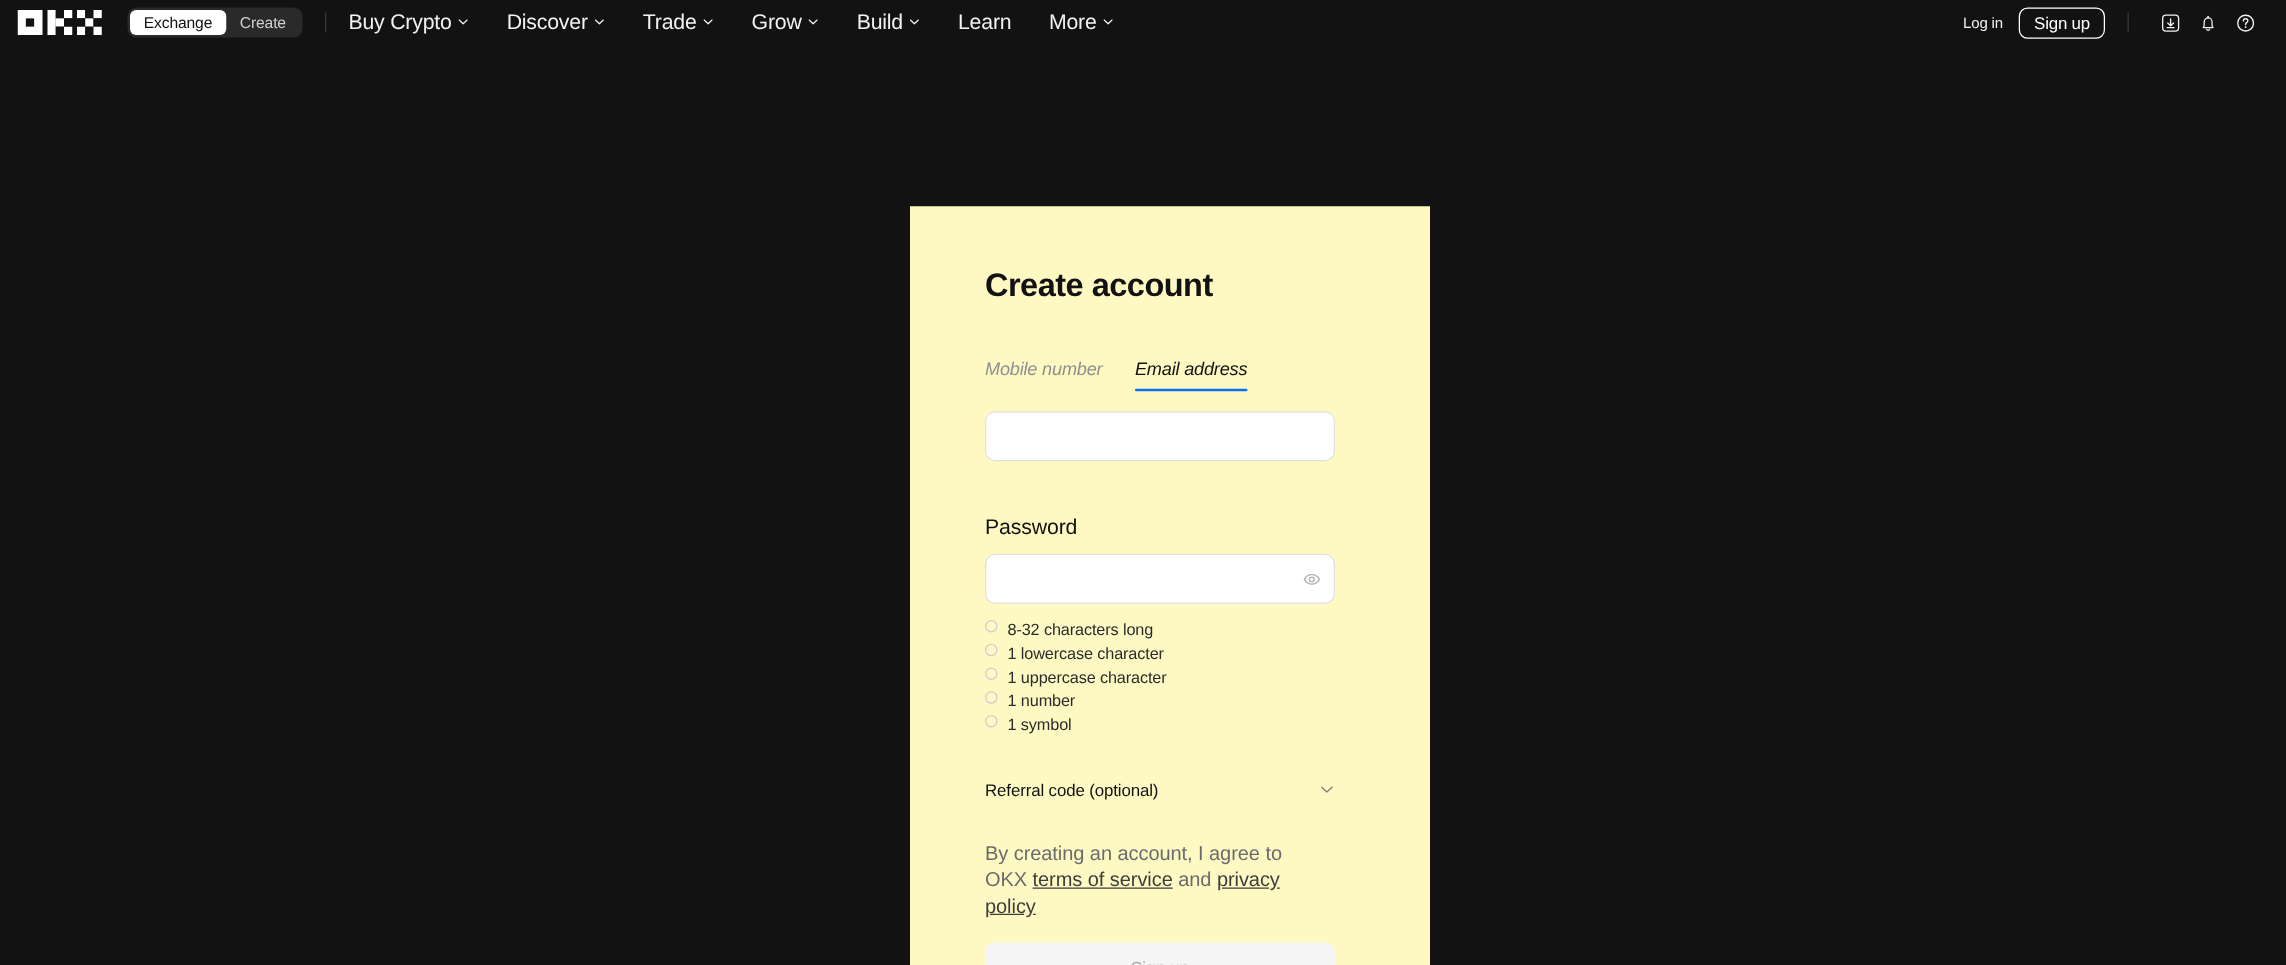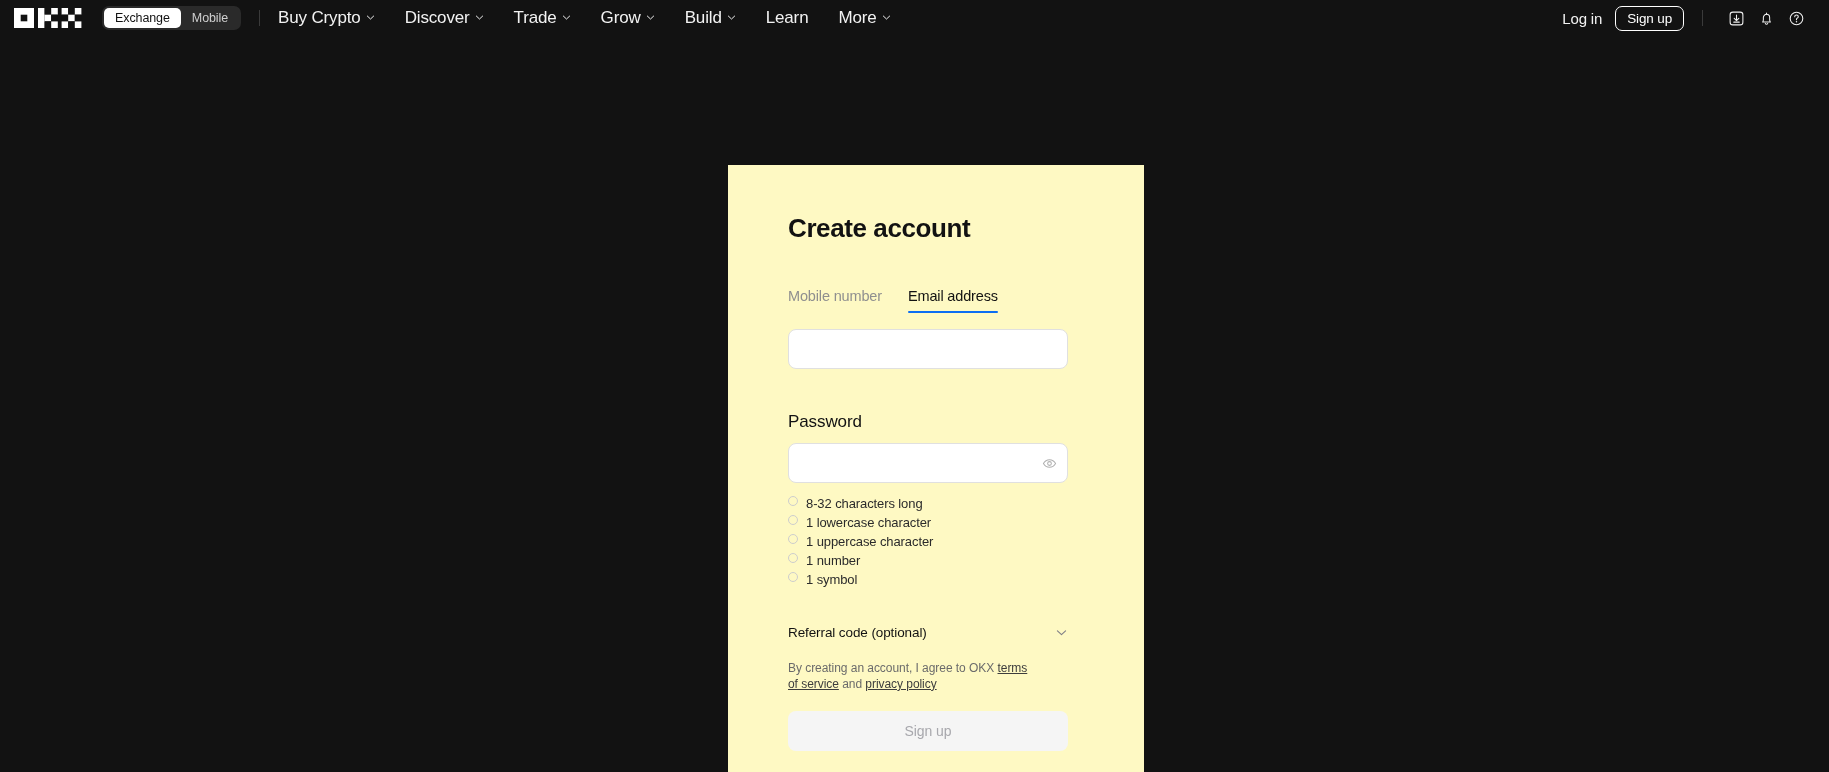--- a/index.html
+++ b/index.html
@@ -99,21 +99,21 @@
 
   .spacer { flex: 1 1 auto; }
 
   .right-zone {
     display: flex;
     align-items: center;
     flex: 0 0 auto;
     gap: 0;
   }
   .login-link {
-    font-size: 15px;
+    font-size: 12px;
     color: #f2f2f2;
     cursor: pointer;
     padding: 0 13px;
     white-space: nowrap;
     letter-spacing: -0.15px;
   }
   .signup-btn {
     font-size: 13.5px;
     color: #ffffff;
     border: 1px solid #ffffff;
@@ -163,20 +163,21 @@
     padding-top: 48px;
   }
 
   
   .tabs {
     display: flex;
     align-items: flex-end;
     gap: 26px;
     margin-top: 43px;
     height: 26px;
+    font-style: italic;
   }
   .tab {
     position: relative;
     font-size: 14.5px;
     color: #8f8f8f;
     cursor: pointer;
     padding-bottom: 9px;
     letter-spacing: -0.15px;
     white-space: nowrap;
   }
@@ -271,22 +272,22 @@
   .referral-label {
     font-size: 13.5px;
     color: #121212;
     font-weight: 400;
     letter-spacing: -0.1px;
   }
   .referral-chev { width: 13px; height: 13px; display:block; }
 
   .terms {
     width: 240px;
-    margin-top: 16px;
-    font-size: 12px;
+    margin-top: 28px;
+    font-size: 16px;
     line-height: 1.32;
     color: #6b6b6b;
     letter-spacing: -0.05px;
   }
   .terms a {
     color: #3d3d3d;
     text-decoration: underline;
     cursor: pointer;
   }
 
@@ -330,21 +331,21 @@
       <rect x="54.2" y="6.7" width="6.6" height="6.6" fill="#fff"></rect>
       <rect x="60.8" y="6.7" width="6.6" height="6.6" fill="#121212"></rect>
       <rect x="47.6" y="13.4" width="6.6" height="6.6" fill="#fff"></rect>
       <rect x="54.2" y="13.4" width="6.6" height="6.6" fill="#121212"></rect>
       <rect x="60.8" y="13.4" width="6.6" height="6.6" fill="#fff"></rect>
     </svg>
   </a>
 
   <div class="seg">
     <div class="seg-item active">Exchange</div>
-    <div class="seg-item">Mobile</div>
+    <div class="seg-item">Create</div>
   </div>
 
   <div class="nav-divider"></div>
 
   <nav class="mainnav">
     <div class="nav-item">
       <span>Buy Crypto</span>
       <span class="chev">
         <svg viewBox="0 0 10 10" width="9" height="9">
             <path d="M1.5 3.4 L5 6.7 L8.5 3.4" fill="none" stroke="#f2f2f2" stroke-width="1.1" stroke-linecap="round" stroke-linejoin="round"></path>

